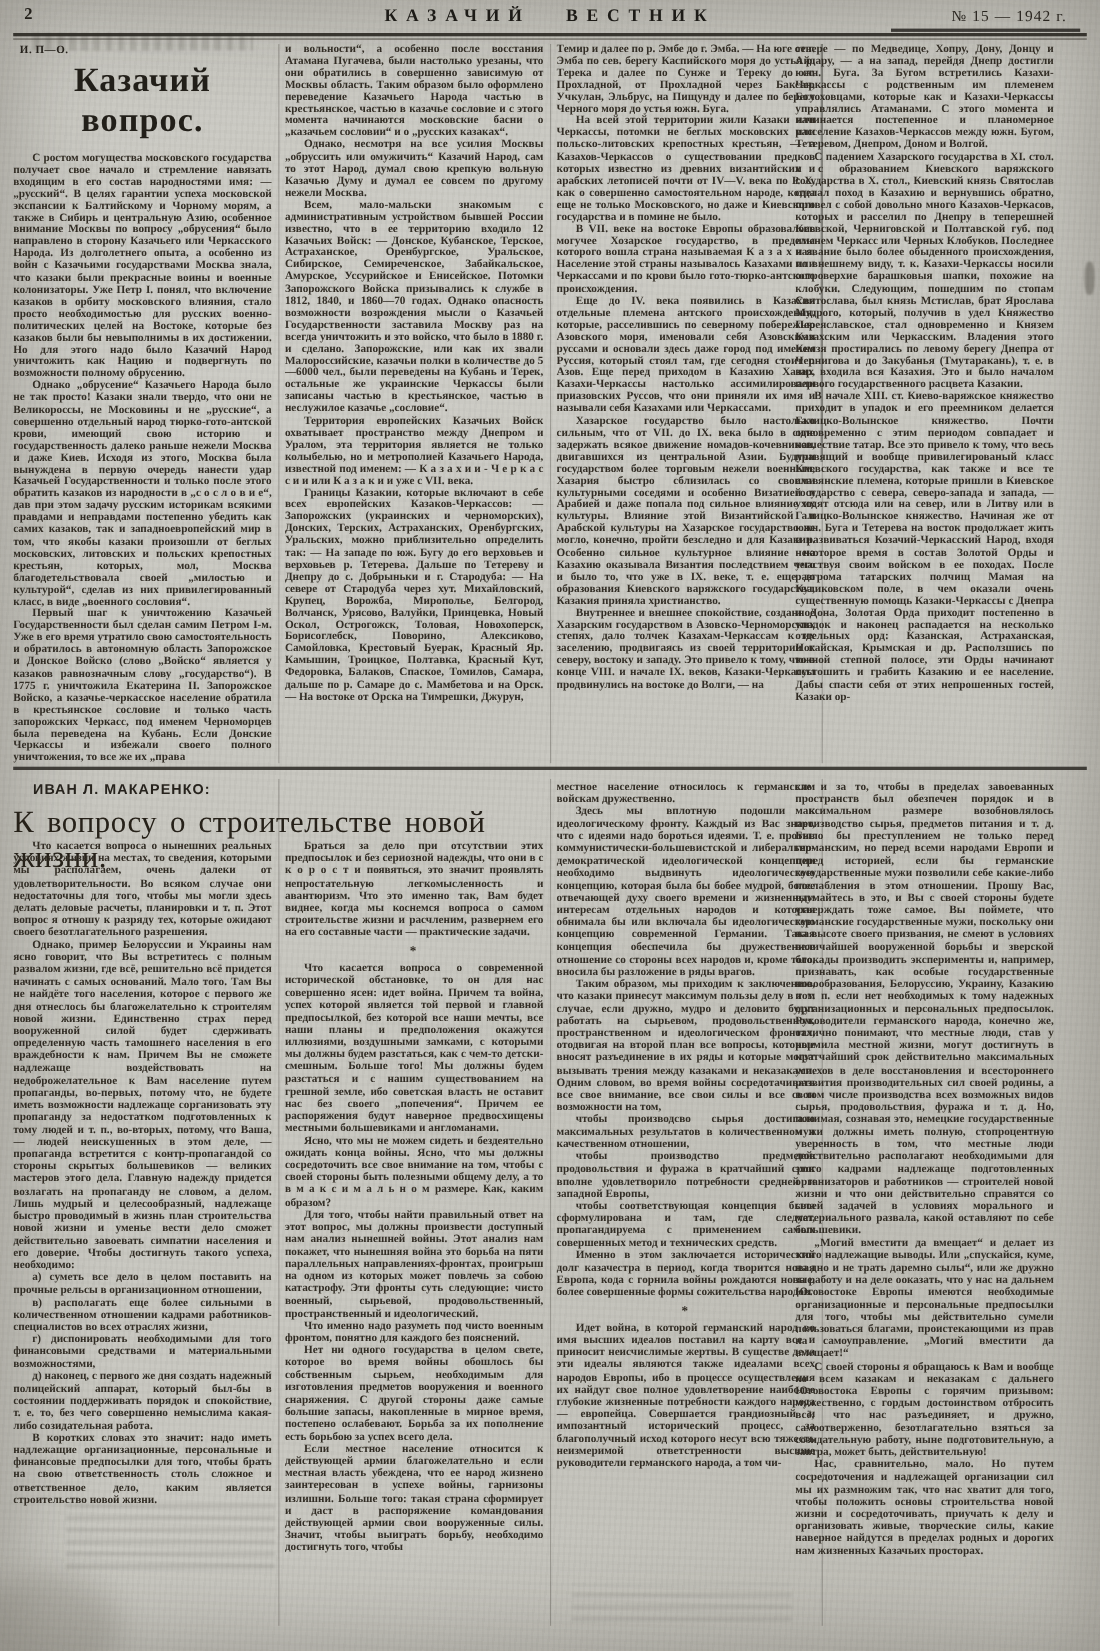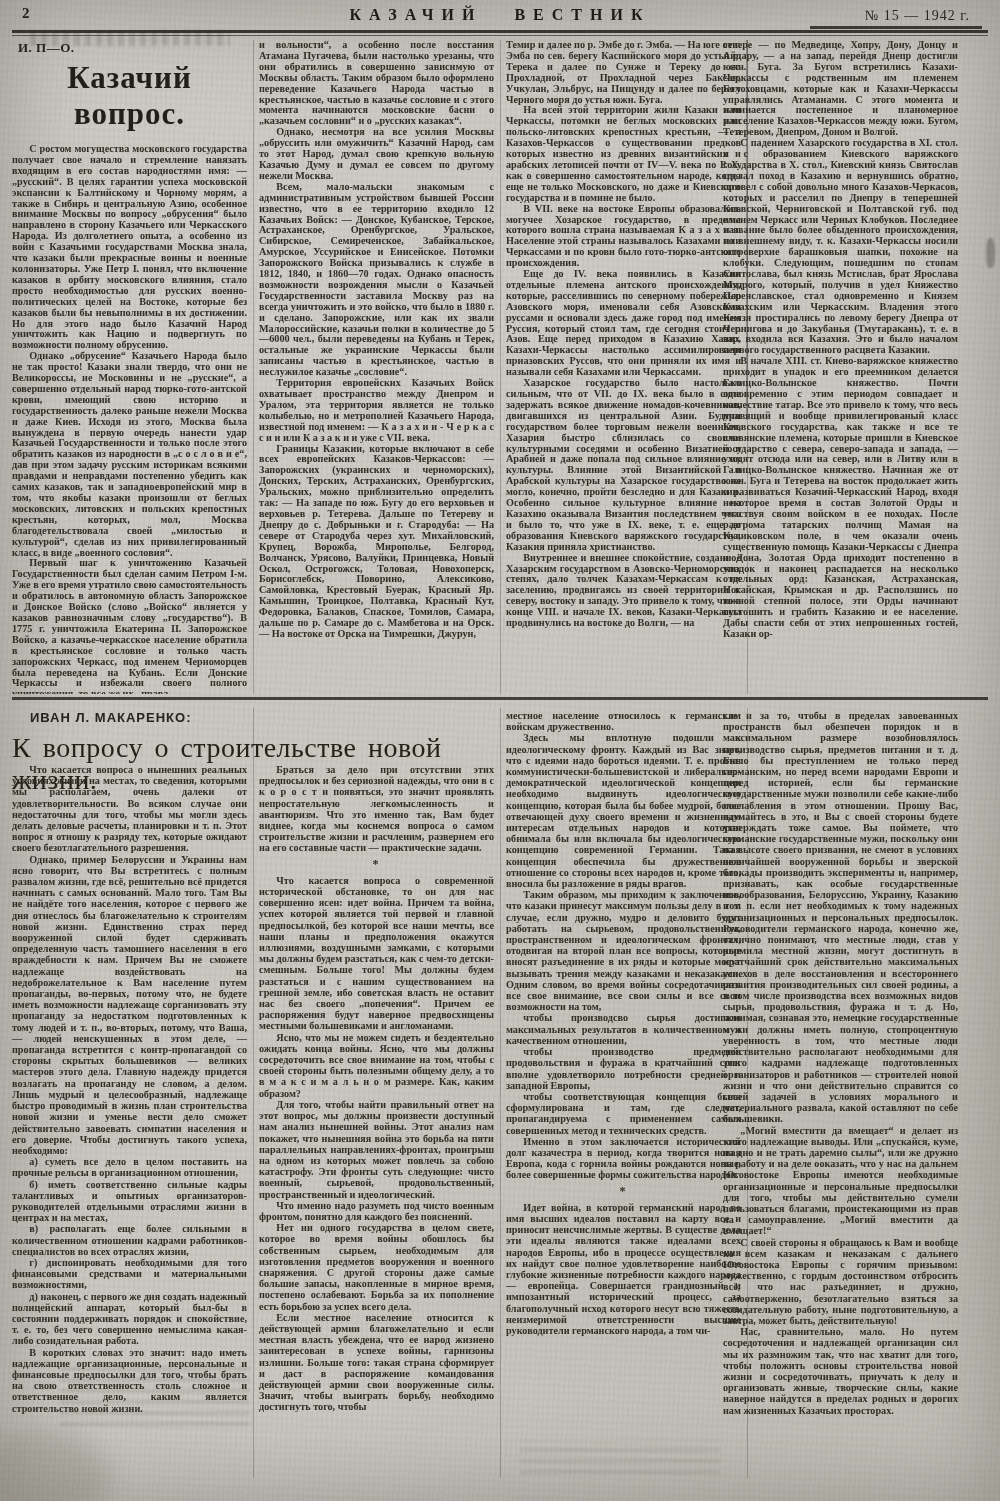--- a/index.html
+++ b/index.html
@@ -42,21 +42,21 @@
   .sec-bottom .vrule{height:770px;}
   .v1{left:241px;} .v2{left:488px;} .v3{left:735px;}
   .vdark{position:absolute;left:734px;top:0;width:2px;height:380px;background:rgba(30,28,22,0.35);filter:blur(.4px);}
   
   .para{margin:0;font-size:10.2px;font-weight:bold;color:#322d25;}
   .sec-top .para{line-height:10.9px;}
   .sec-bottom .para{line-height:11.2px;}
   .indent{text-indent:1.7em;}
   .cont{text-indent:0;}
   .star{text-align:center;text-indent:0;letter-spacing:2px;margin:5px 0;font-size:12px;}
-  .byline{font-size:13px;font-weight:bold;color:#26221c;letter-spacing:.5px;margin:0 0 4px 6px;}
+  .byline{font-size:10px;font-weight:bold;color:#26221c;letter-spacing:.5px;margin:0 0 4px 6px;}
   .headline1{
     text-align:center;font-size:31px;font-weight:bold;color:#221f19;
     letter-spacing:1px;margin:2px 0 12px 0;word-spacing:6px;
   }
   .byline2{
     position:absolute;left:18px;top:2px;
     font-family:"Liberation Sans", sans-serif;font-size:13px;font-weight:bold;
     letter-spacing:1px;color:#26221c;
   }
   .headline2{
@@ -139,21 +139,20 @@
     <div class="vrule v3"></div>
 
     <div class="byline2">ИВАН Л. МАКАРЕНКО:</div>
     <div class="headline2">К вопросу о строительстве новой жизни.</div>
 
     <div class="col c1">
       <div>
           <p class="para indent">Что касается вопроса о нынешних реальных условиях жизни на местах, то сведения, которыми мы располагаем, очень далеки от удовлетворительности. Во всяком случае они недостаточны для того, чтобы мы могли здесь делать деловые расчеты, планировки и т. п. Этот вопрос я отношу к разряду тех, которые ожидают своего безотлагательного разрешения.</p>
           <p class="para indent">Однако, пример Белоруссии и Украины нам ясно говорит, что Вы встретитесь с полным развалом жизни, где всё, решительно всё придется начинать с самых оснований. Мало того. Там Вы не найдёте того населения, которое с первого же дня отнеслось бы благожелательно к строителям новой жизни. Единственно страх перед вооруженной силой будет сдерживать определенную часть тамошнего населения в его враждебности к нам. Причем Вы не сможете надлежаще воздействовать на недоброжелательное к Вам население путем пропаганды, во-первых, потому что, не будете иметь возможности надлежаще сорганизовать эту пропаганду за недостатком подготовленных к тому людей и т. п., во-вторых, потому, что Ваша, — людей неискушенных в этом деле, — пропаганда встретится с контр-пропагандой со стороны скрытых большевиков — великих мастеров этого дела. Главную надежду придется возлагать на пропаганду не словом, а делом. Лишь мудрый и целесообразный, надлежаще быстро проводимый в жизнь план строительства новой жизни и уменье вести дело сможет действительно завоевать симпатии населения и его доверие. Чтобы достигнуть такого успеха, необходимо:</p>
           <p class="para indent">а) суметь все дело в целом поставить на прочные рельсы в организационном отношении,</p>
-          <p class="para indent">б) иметь соответственно сильные кадры талантливых и опытных организаторов-руководителей отдельными отраслями жизни в центрах и на местах,</p>
           <p class="para indent">в) располагать еще более сильными в количественном отношении кадрами работников-специалистов во всех отраслях жизни,</p>
           <p class="para indent">г) диспонировать необходимыми для того финансовыми средствами и материальными возможностями,</p>
           <p class="para indent">д) наконец, с первого же дня создать надежный полицейский аппарат, который был-бы в состоянии поддерживать порядок и спокойствие, т. е. то, без чего совершенно немыслима какая-либо созидательная работа.</p>
           <p class="para indent">В коротких словах это значит: надо иметь надлежащие организационные, персональные и финансовые предпосылки для того, чтобы брать на свою ответственность столь сложное и ответственное дело, каким является строительство новой жизни.</p>
         </div>
     </div>
     <div class="col c2">
       <div>
           <p class="para indent">Браться за дело при отсутствии этих предпосылок и без сериозной надежды, что они в с к о р о с т и появяться, это значит проявлять непростательную легкомысленность и авантюризм. Что это именно так, Вам будет виднее, когда мы коснемся вопроса о самом строительстве жизни и расчленим, развернем его на его составные части — практические задачи.</p>
           <p class="para star">*</p>

